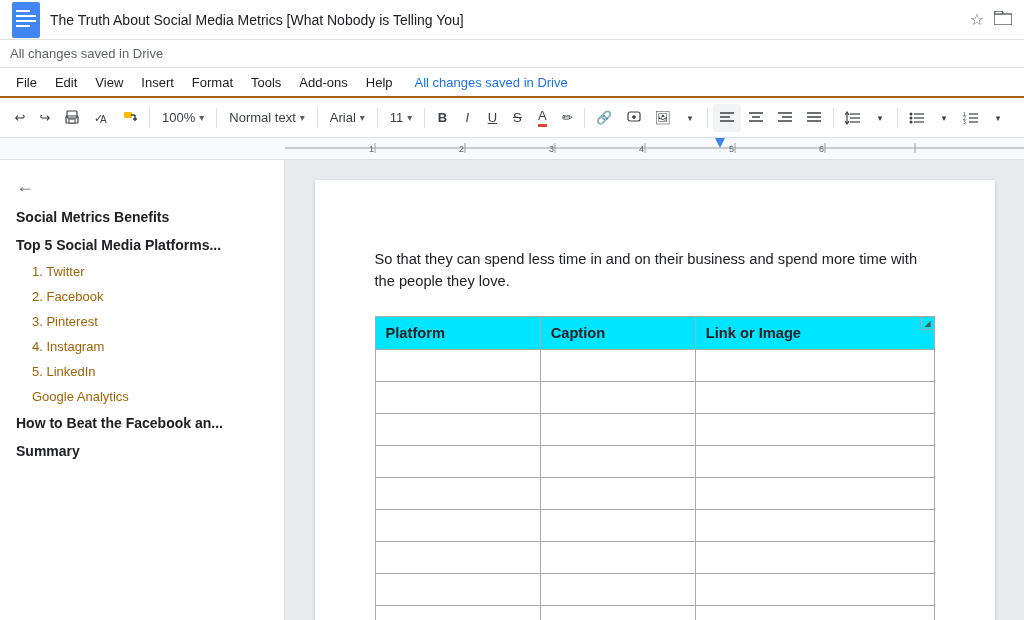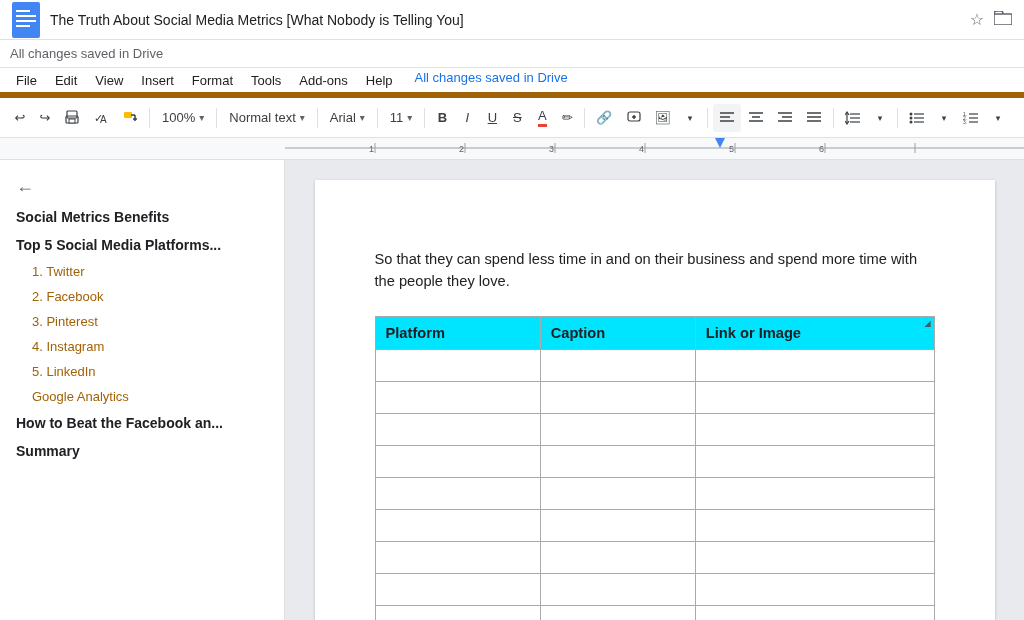--- a/index.html
+++ b/index.html
@@ -10,22 +10,22 @@
       display: flex; align-items: center; padding: 6px 12px; background: #fff; height: 40px;
       border-bottom: 1px solid #e0e0e0;
     }
     .title-bar .doc-icon { width: 28px; height: 36px; margin-right: 10px; }
     .title-bar .doc-title { font-size: 14px; color: #202124; font-weight: normal; flex: 1; }
     .title-bar .title-actions { display: flex; align-items: center; gap: 10px; }
     .title-bar .star-icon, .title-bar .folder-icon { color: #5f6368; font-size: 16px; cursor: pointer; }
 
     
     .menu-bar {
-      display: flex; align-items: flex-start; padding: 2px 8px; height: 30px; background: #fff;
-      border-bottom: 6px solid #a16207; gap: 2px;
+      display: flex; align-items: center; padding: 2px 8px; height: 30px; background: #fff;
+      border-bottom: 2px solid #a16207; gap: 2px;
     }
     .menu-item { padding: 3px 8px; font-size: 13px; color: #202124; cursor: pointer; border-radius: 3px; }
     .menu-save-status { font-size: 13px; color: #1a73e8; margin-left: 12px; text-decoration: none; }
 
     
     .toolbar {
       display: flex; align-items: center; padding: 3px 8px; height: 40px; background: #fff;
       border-bottom: 1px solid #e0e0e0; gap: 2px;
     }
     .toolbar-group { display: flex; align-items: center; gap: 1px; }

